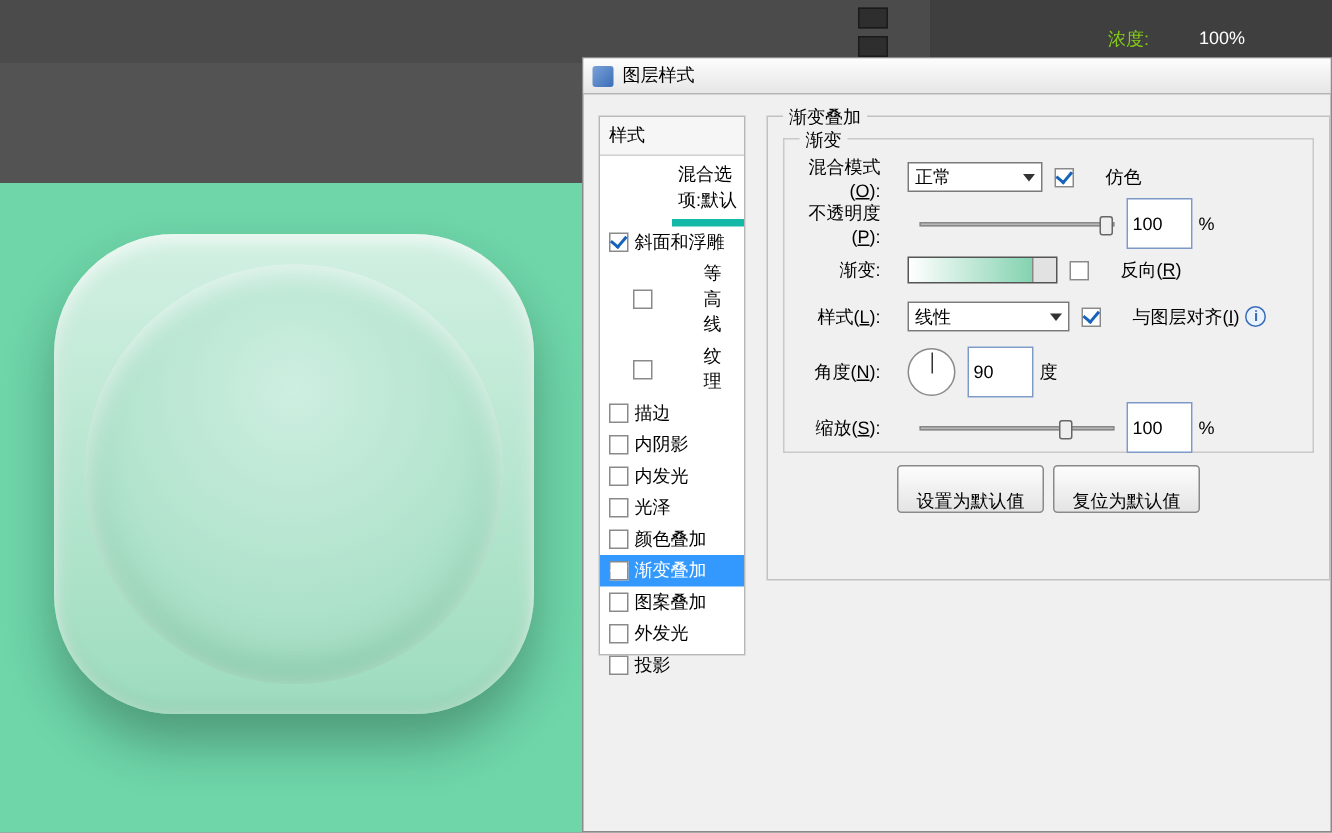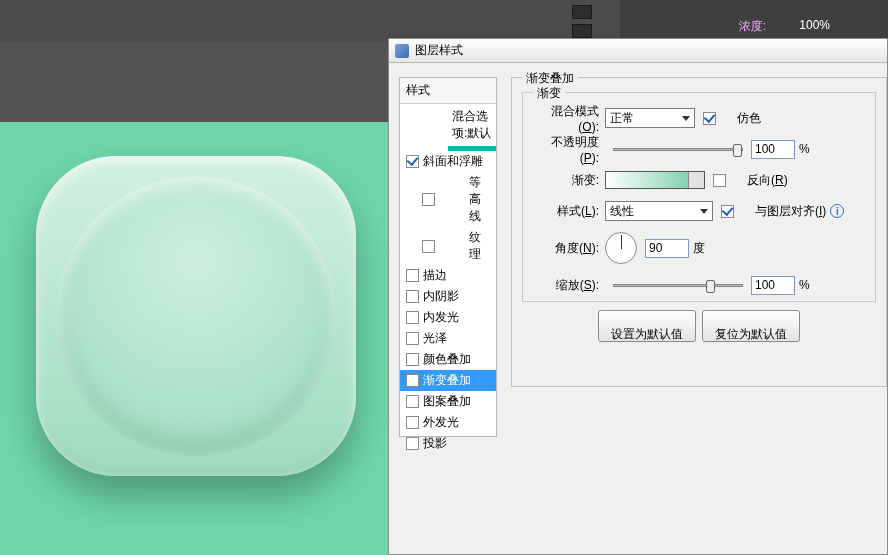--- a/index.html
+++ b/index.html
@@ -23,21 +23,21 @@
     border-radius:50%;
     background: radial-gradient(circle at 50% 30%, #cdeee0 0%, #a9e0c7 70%, #8fd4b6 100%);
     box-shadow: inset 0 6px 18px rgba(255,255,255,0.7),
                 inset 0 -15px 25px rgba(80,150,110,0.25);
   }
 
   
   .right-dark { position:absolute; top:0; right:0; width:290px; height:42px; background:#3f3f3f; border-bottom:1px solid #2a2a2a;}
   .tool-strip { position:absolute; top:0; left:570px; width:50px; height:42px; background:#4b4b4b; display:flex; flex-direction:column; justify-content:space-around; padding:2px;}
   .mini-icon { width:20px; height:14px; background:#2e2e2e; border:1px solid #1a1a1a; }
-  .opacity-label { position:absolute; top:18px; right:122px; color:#f0abfc; }
+  .opacity-label { position:absolute; top:18px; right:122px; color:#84cc16; }
   .opacity-val { position:absolute; top:18px; right:58px; color:#ffffff; }
 
   
   .dialog {
     position:absolute; top:38px; left:388px; width:500px; height:517px;
     background:#f0f0f0; border:1px solid #8a8a8a;
   }
   .titlebar {
     height:24px; background:linear-gradient(#fdfdfd,#e6e6e6);
     border-bottom:1px solid #b5b5b5;
@@ -78,35 +78,35 @@
     border:1px solid #c2c2c2; padding:8px 10px 10px 10px;
   }
   .fs-outer > .legend, .fs-inner > .legend {
     position:absolute; top:-8px; left:10px; background:#f0f0f0; padding:0 4px;
   }
   .fs-inner {
     position:relative; margin-top:6px; border:1px solid #c9c9c9; padding:14px 10px 10px 10px;
     height:210px;
   }
   .form-row { display:flex; align-items:center; margin-bottom:9px; height:22px; }
-  .form-label { width:72px; text-align:right; padding-right:6px; }
+  .form-label { width:72px; text-align:right; padding-right:18px; }
   .underline-hot { text-decoration:underline; }
   .select {
     height:20px; border:1px solid #7a7a7a; background:#fff; display:flex; align-items:center; justify-content:space-between; padding:0 4px;
   }
   .select .arrow { width:0;height:0;border-left:4px solid transparent;border-right:4px solid transparent;border-top:5px solid #333; }
   .grad-swatch {
     height:18px; width:100px; border:1px solid #555;
     background:linear-gradient(90deg,#ffffff,#6ccaa1);
     display:flex; justify-content:flex-end;
   }
   .grad-swatch .btn { width:16px; background:#e2e2e2; border-left:1px solid #888; display:flex;align-items:center;justify-content:center;}
   .slider-track { position:relative; flex:1; height:3px; background:#b8b8b8; border:1px solid #888; margin:0 8px; }
   .slider-thumb { position:absolute; top:-5px; width:9px; height:13px; background:#eee; border:1px solid #666; border-radius:2px; }
-  .num-input { width:44px; height:19px; border:1px solid #7d9ac7; background:#fff; padding:1px 3px; text-align:left; }
+  .num-input { width:44px; height:19px; border:1px solid #7d9ac7; background:#fff; padding:16px 3px; text-align:left; }
   .pct { margin-left:4px; }
 
   .angle-dial {
     width:32px; height:32px; border:1px solid #8a8a8a; border-radius:50%; background:#fff; position:relative; margin-right:8px;
   }
   .angle-dial::after { content:""; position:absolute; left:50%; top:2px; width:1px; height:14px; background:#333; }
   .cb-inline { display:inline-flex; align-items:center; gap:21px; margin-left:8px; }
 
   .btn-row { display:flex; gap:6px; margin-top:8px; justify-content:center; }
   .win-btn { height:22px; padding:15px 12px; border:1px solid #8a8a8a; background:linear-gradient(#fdfdfd,#e4e4e4); border-radius:3px; }

